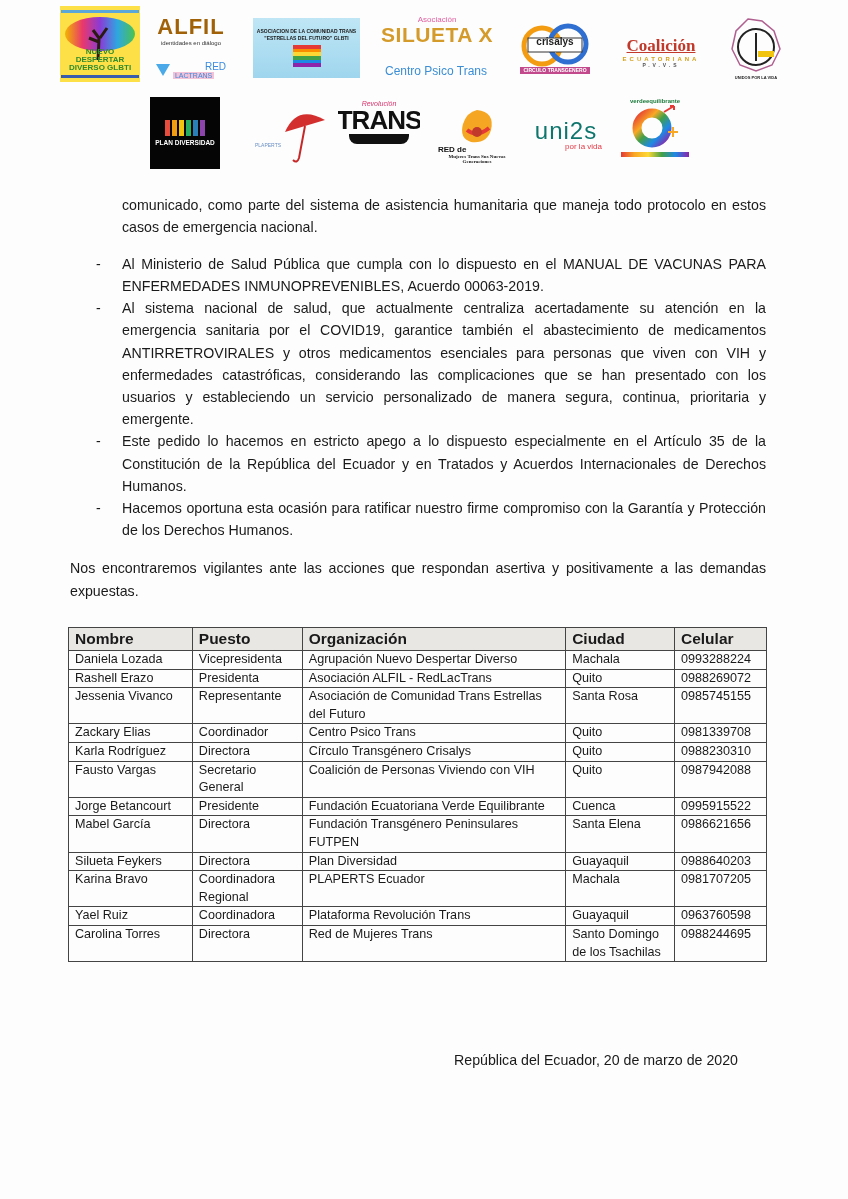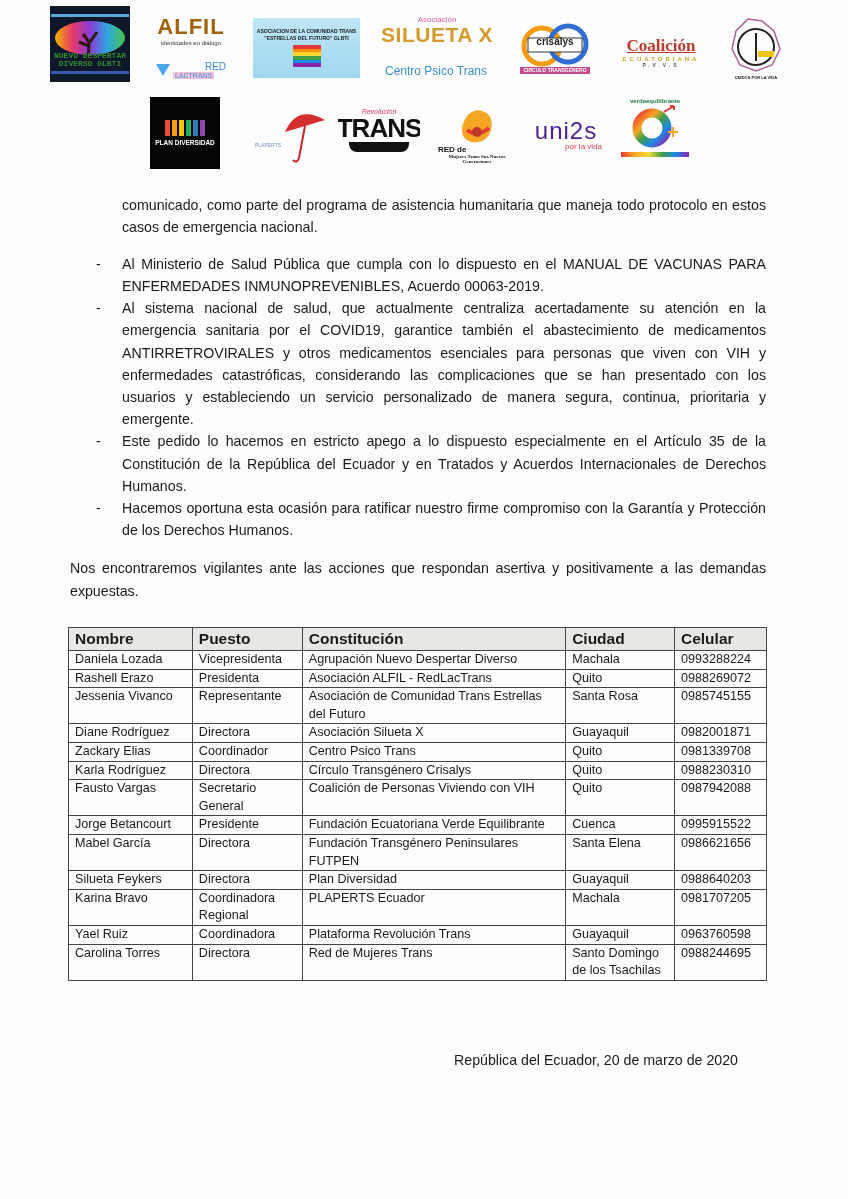--- a/index.html
+++ b/index.html
@@ -20,21 +20,21 @@
   table.sig { position: absolute; left: 68px; top: 627px; width: 699px; border-collapse: collapse; font-size: 12.6px; line-height: 17.6px; }
   table.sig th, table.sig td { border: 1px solid #444; padding: 0 6px; vertical-align: top; text-align: left; }
   table.sig th { background: #e9e7e3; font-size: 15.5px; font-weight: bold; line-height: 22px; }
   .date { position: absolute; left: 454px; top: 1052px; font-size: 14.2px; }
 </style>
 </head>
 <body>
 
 <div class="logos">
 
-  <div class="logo" style="left:50px;top:6px;width:80px;height:76px;background:#0f172a;font-family:Liberation Mono, monospace;">
+  <div class="logo" style="left:60px;top:6px;width:80px;height:76px;background:#fde047;">
     <div style="width:78px;height:3px;background:#5aa7d8;margin-bottom:3px;"></div>
     <svg width="74" height="44" viewBox="0 0 74 44">
       <defs>
           <linearGradient id="tg" x1="0" x2="1">
             <stop offset="0" stop-color="#f2b400"></stop>
             <stop offset=".25" stop-color="#e9386b"></stop>
             <stop offset=".5" stop-color="#8a3bd6"></stop>
             <stop offset=".75" stop-color="#2ea7e0"></stop>
             <stop offset="1" stop-color="#4bc34e"></stop>
           </linearGradient>
@@ -115,38 +115,38 @@
   </div>
 
   <div class="logo" style="left:252px;top:100px;width:80px;height:66px;flex-direction:row;align-items:flex-end;">
     <div style="font-size:5px;color:#6a8fc5;font-weight:normal;margin-bottom:18px;">PLAPERTS</div>
     <svg width="48" height="60" viewBox="0 0 48 60">
       <path d="M4 26 Q16 -2 44 14 L4 26 Z" fill="#d32f2f"></path>
       <path d="M24 20 L18 52 Q16 58 12 54" stroke="#c62828" stroke-width="2" fill="none"></path>
     </svg>
   </div>
 
-  <div class="logo" style="left:338px;top:94px;width:82px;height:72px;">
+  <div class="logo" style="left:338px;top:86px;width:82px;height:72px;">
     <div style="font-size:7px;color:#d6336c;font-style:italic;font-weight:normal;">Revolución</div>
     <div style="font-size:26px;color:#111;letter-spacing:-1px;font-family:'Liberation Sans Narrow','Liberation Sans',sans-serif;">TRANS</div>
     <div style="width:60px;height:10px;background:#111;border-radius:0 0 8px 8px;margin-top:1px;"></div>
   </div>
 
   <div class="logo" style="left:438px;top:97px;width:78px;height:78px;">
     <svg width="40" height="38" viewBox="0 0 40 38">
       <path d="M20 2 Q38 4 34 22 Q30 36 14 34 Q2 30 6 16 Q10 4 20 2 Z" fill="#f5a623"></path>
       <path d="M10 22 Q20 30 32 20" stroke="#e53935" stroke-width="4" fill="none"></path>
       <circle cx="20" cy="24" r="5" fill="#c0392b"></circle>
     </svg>
     <div style="font-size:8px;color:#111;align-self:flex-start;">RED de</div>
     <div style="font-size:5px;color:#111;font-family:'Liberation Serif',serif;width:76px;">Mujeres Trans Sus Nuevas Generaciones</div>
   </div>
 
   <div class="logo" style="left:516px;top:115px;width:100px;height:40px;">
-    <div style="font-size:24px;color:#4c1d95;font-weight:normal;letter-spacing:1px;">uni2s</div>
+    <div style="font-size:24px;color:#0f766e;font-weight:normal;letter-spacing:1px;">uni2s</div>
     <div style="font-size:8px;color:#e53946;font-weight:normal;align-self:flex-end;margin-right:14px;">por la vida</div>
   </div>
 
   <div class="logo" style="left:620px;top:90px;width:70px;height:74px;">
     <div style="font-size:6px;color:#1a7a3a;">verdeequilibrante</div>
     <svg width="50" height="46" viewBox="0 0 50 46">
       <defs>
           <linearGradient id="rg" x1="0" y1="0" x2="1" y2="1">
             <stop offset="0" stop-color="#e53935"></stop>
             <stop offset=".3" stop-color="#f9a825"></stop>
@@ -157,21 +157,21 @@
         </defs>
       <circle cx="22" cy="24" r="15" fill="none" stroke="url(#rg)" stroke-width="9"></circle>
       <path d="M34 8 L44 2 M44 2 L40 2 M44 2 L44 6" stroke="#e53935" stroke-width="2" fill="none"></path>
       <path d="M38 28 H48 M43 23 V33" stroke="#f9a825" stroke-width="2"></path>
     </svg>
     <div style="width:68px;height:5px;margin-top:2px;background:linear-gradient(90deg,#e53935,#f9a825,#fdd835,#43a047,#1e88e5,#8e24aa);"></div>
   </div>
 </div>
 
 <div class="doc">
-  <p class="cont">comunicado, como parte del programa de asistencia humanitaria que maneja todo protocolo en estos casos de emergencia nacional.</p>
+  <p class="cont">comunicado, como parte del sistema de asistencia humanitaria que maneja todo protocolo en estos casos de emergencia nacional.</p>
   <ul class="bullets">
     <li><span class="dash">-</span><span>Al Ministerio de Salud Pública que cumpla con lo dispuesto en el MANUAL DE VACUNAS PARA ENFERMEDADES INMUNOPREVENIBLES, Acuerdo 00063-2019.</span></li>
     <li><span class="dash">-</span><span>Al sistema nacional de salud, que actualmente centraliza acertadamente su atención en la emergencia sanitaria por el COVID19, garantice también el abastecimiento de medicamentos ANTIRRETROVIRALES y otros medicamentos esenciales para personas que viven con VIH y enfermedades catastróficas, considerando las complicaciones que se han presentado con los usuarios y estableciendo un servicio personalizado de manera segura, continua, prioritaria y emergente.</span></li>
     <li><span class="dash">-</span><span>Este pedido lo hacemos en estricto apego a lo dispuesto especialmente en el Artículo 35 de la Constitución de la República del Ecuador y en Tratados y Acuerdos Internacionales de Derechos Humanos.</span></li>
     <li><span class="dash">-</span><span>Hacemos oportuna esta ocasión para ratificar nuestro firme compromiso con la Garantía y Protección de los Derechos Humanos.</span></li>
   </ul>
   <p class="para closing">Nos encontraremos vigilantes ante las acciones que respondan asertiva y positivamente a las demandas expuestas.</p>
   <p class="para greeting">Atentamente;</p>
 </div>
 
@@ -180,21 +180,21 @@
       <col style="width:124px">
       <col style="width:110px">
       <col style="width:264px">
       <col style="width:109px">
       <col style="width:92px">
     </colgroup>
   <thead>
     <tr>
       <th>Nombre</th>
       <th>Puesto</th>
-      <th>Constitución</th>
+      <th>Organización</th>
       <th>Ciudad</th>
       <th>Celular</th>
     </tr>
   </thead>
   <tbody>
     <tr>
         <td>Daniela Lozada</td>
         <td>Vicepresidenta</td>
         <td>Agrupación Nuevo Despertar Diverso</td>
         <td>Machala</td>
@@ -208,27 +208,20 @@
         <td>0988269072</td>
       </tr>
     <tr>
         <td>Jessenia Vivanco</td>
         <td>Representante</td>
         <td>Asociación de Comunidad Trans Estrellas del Futuro</td>
         <td>Santa Rosa</td>
         <td>0985745155</td>
       </tr>
     <tr>
-        <td>Diane Rodríguez</td>
-        <td>Directora</td>
-        <td>Asociación Silueta X</td>
-        <td>Guayaquil</td>
-        <td>0982001871</td>
-      </tr>
-    <tr>
         <td>Zackary Elias</td>
         <td>Coordinador</td>
         <td>Centro Psico Trans</td>
         <td>Quito</td>
         <td>0981339708</td>
       </tr>
     <tr>
         <td>Karla Rodríguez</td>
         <td>Directora</td>
         <td>Círculo Transgénero Crisalys</td>

